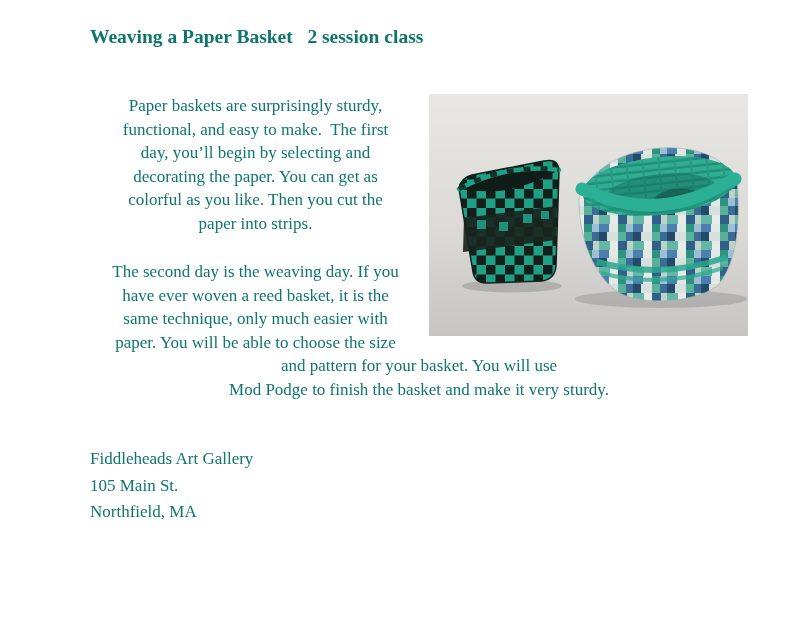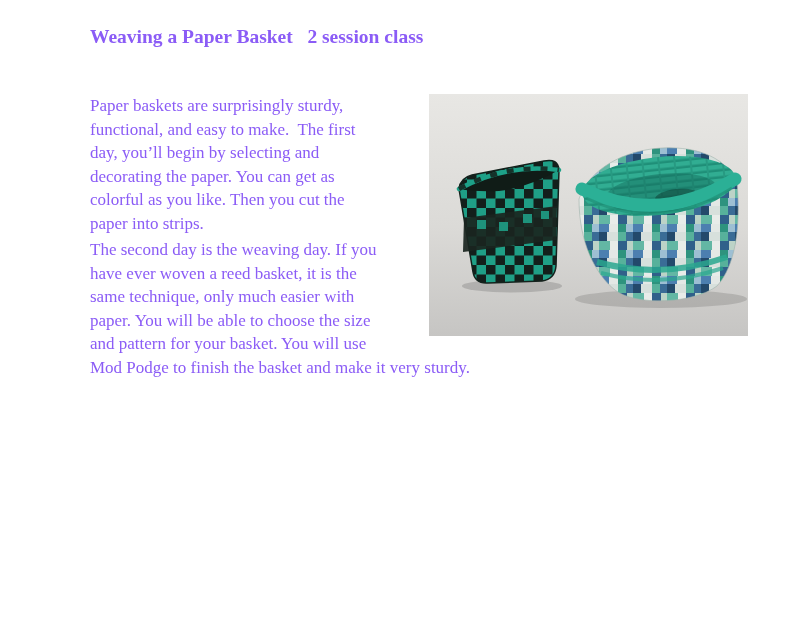--- a/index.html
+++ b/index.html
@@ -5,43 +5,43 @@
   html, body { margin: 0; padding: 0; background: #ffffff; }
   .page {
     position: relative;
     width: 800px;
     height: 620px;
     box-sizing: border-box;
     background: #ffffff;
     padding: 26px 52px 0 90px;
     overflow: hidden;
     font-family: "Liberation Serif", "DejaVu Serif", serif;
-    color: #8b5cf6;
+    color: #0f766e;
   }
   .title {
     margin: 0;
     font-size: 19.5px;
     line-height: 22px;
     font-weight: bold;
     white-space: pre-wrap;
   }
   .content {
     margin-top: 46px;
     font-size: 17px;
     line-height: 23.5px;
   }
   .photo {
     float: right;
     width: 319px;
     height: 242px;
     margin: 0 0 8px 8px;
   }
   .photo svg { display: block; width: 100%; height: 100%; }
-  p.para { margin: 0; white-space: pre-wrap; }
-  p.para + p.para { margin-top: 3px; }
+  p.para { margin: 0; white-space: pre-wrap; text-align: center; }
+  p.para + p.para { margin-top: 25px; }
   p.schedule { margin-top: 41px; }
   .footer {
     margin-top: 45px;
     font-style: normal;
     line-height: 26.5px;
   }
   .footer div { white-space: pre-wrap; }
 </style>
 </head>
 <body>
@@ -122,15 +122,20 @@
 decorating the paper. You can get as
 colorful as you like. Then you cut the
 paper into strips.</p>
     <p class="para">The second day is the weaving day. If you
 have ever woven a reed basket, it is the
 same technique, only much easier with
 paper. You will be able to choose the size
 and pattern for your basket. You will use
 Mod Podge to finish the basket and make it very sturdy.</p>
 
+    <address class="footer">
+      <div>Fiddleheads Art Gallery</div>
+      <div>105 Main St.</div>
+      <div>Northfield, MA</div>
+    </address>
 
   </div>
 </div>
 
 </body></html>

